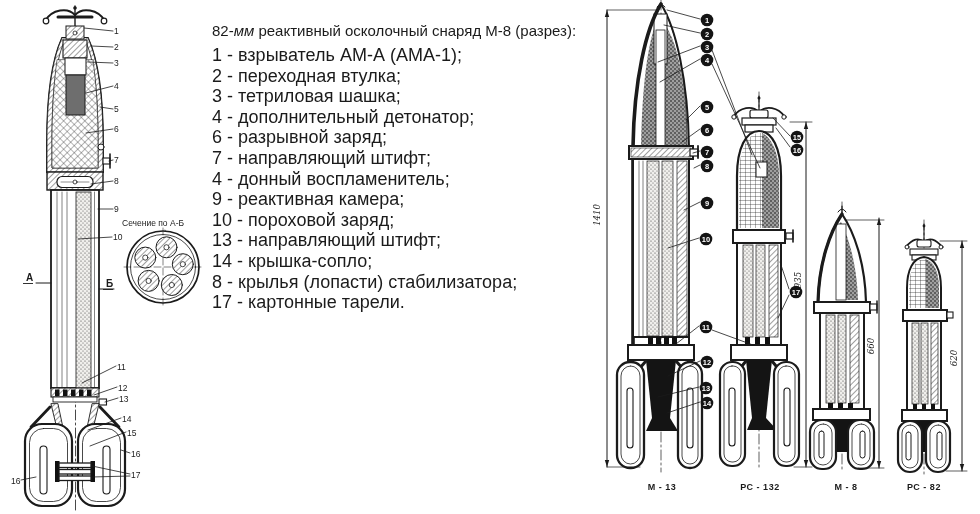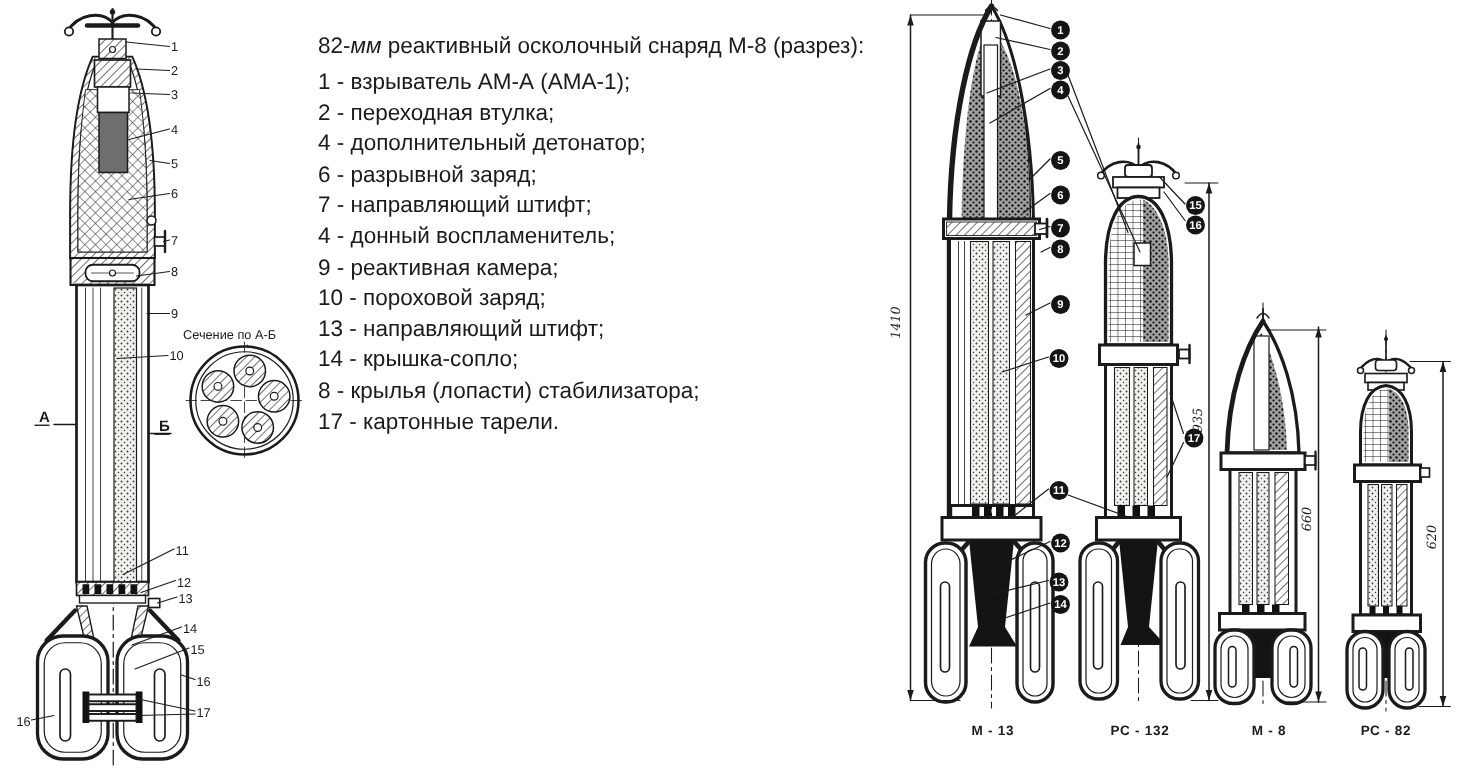--- a/index.html
+++ b/index.html
@@ -1,21 +1,21 @@
 <!DOCTYPE html>
 <html><head>
 <meta charset="utf-8">
 <style>
   html,body{margin:0;padding:0;background:#fff;}
   .stage{position:relative;width:980px;height:514px;background:#ffffff;overflow:hidden;
          font-family:"Liberation Sans",sans-serif;color:#1b1b1b;}
   .legend{position:absolute;left:212px;top:20px;width:378px;}
   .legend-title{font-size:15px;line-height:22px;margin-bottom:3px;}
   .legend-title i{font-style:italic;}
-  .legend-list{font-size:15px;}
+  .legend-list{font-size:18px;}
   .legend-item{line-height:20.6px;white-space:nowrap;}
   svg{position:absolute;top:0;}
   svg text{fill:#1b1b1b;}
   .lc{font:8.5px "Liberation Sans",sans-serif;}
   .cc circle{fill:#141414;stroke:none;}
   .cc text{fill:#ffffff;font:bold 7.5px "Liberation Sans",sans-serif;text-anchor:middle;}
   .rlabel{font:bold 9px "Liberation Sans",sans-serif;text-anchor:middle;letter-spacing:.5px;}
   .dim{font:italic 8.5px "DejaVu Serif",serif;text-anchor:middle;}
   .seclab{font:8.5px "Liberation Sans",sans-serif;}
   .ab{font:bold 10px "Liberation Sans",sans-serif;}
@@ -204,20 +204,21 @@
     <line x1="23" y1="283.5" x2="33" y2="283.5" stroke="#1b1b1b" stroke-width="0.9"></line>
     <text class="ab" x="106" y="287">Б</text>
     <line x1="103" y1="289.5" x2="113" y2="289.5" stroke="#1b1b1b" stroke-width="0.9"></line>
   </svg>
 
   <div class="legend">
     <div class="legend-title"><span>82-</span><i>мм</i><span> реактивный осколочный снаряд М-8 (разрез):</span></div>
     <div class="legend-list">
         <div class="legend-item">1 - взрыватель АМ-А (АМА-1);</div>
         <div class="legend-item">2 - переходная втулка;</div>
+        <div class="legend-item">3 - тетриловая шашка;</div>
         <div class="legend-item">4 - дополнительный детонатор;</div>
         <div class="legend-item">6 - разрывной заряд;</div>
         <div class="legend-item">7 - направляющий штифт;</div>
         <div class="legend-item">4 - донный воспламенитель;</div>
         <div class="legend-item">9 - реактивная камера;</div>
         <div class="legend-item">10 - пороховой заряд;</div>
         <div class="legend-item">13 - направляющий штифт;</div>
         <div class="legend-item">14 - крышка-сопло;</div>
         <div class="legend-item">8 - крылья (лопасти) стабилизатора;</div>
         <div class="legend-item">17 - картонные тарели.</div>

